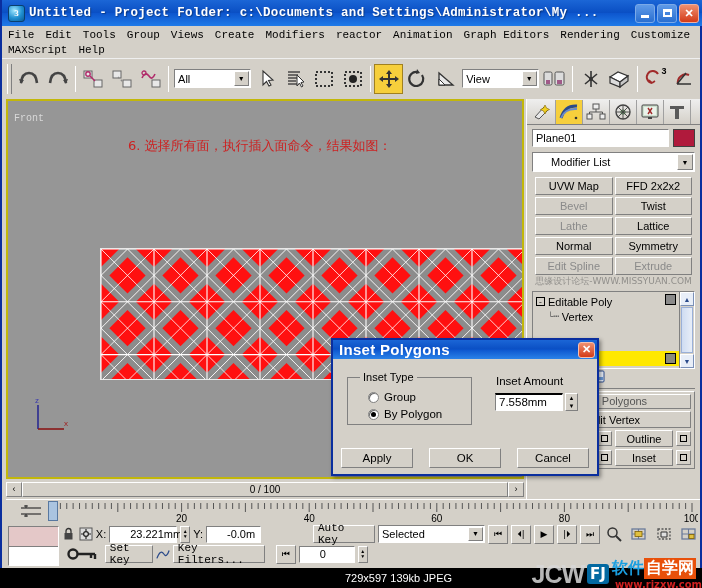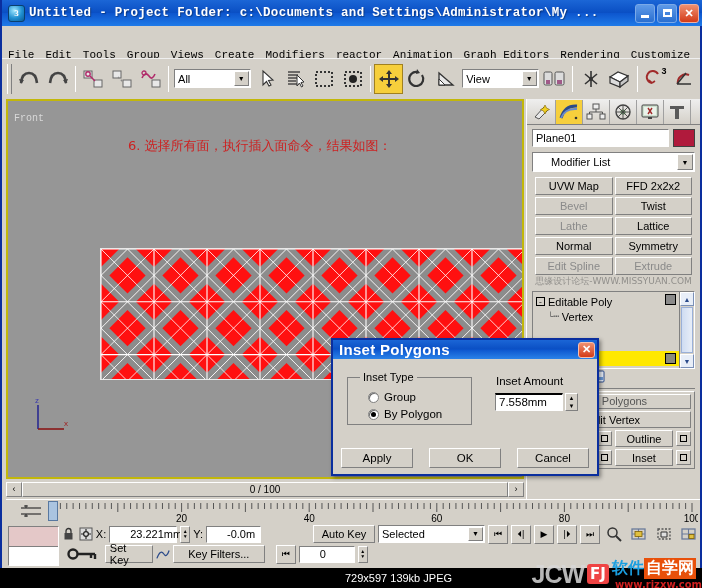--- a/index.html
+++ b/index.html
@@ -69,21 +69,21 @@
   }
   .tbtn .min-g { display:block; width:8px; height:3px; background:#fff; margin-top:6px;}
   .tbtn .max-g { display:block; width:9px; height:8px; border:2px solid #fff; border-top-width:3px;}
 
   
   .menubar {
     position: absolute; left: 0; top: 26px; width: 698px; height: 32px;
     background: #d4d0c8;
     padding: 2px 6px 0 6px;
   }
-  .menurow { display: flex; height: 15px; align-items: center; margin-top: 20px; }
+  .menurow { display: flex; height: 15px; align-items: center; }
   .menuitem {
     font-family: "Liberation Mono", monospace;
     font-size: 11px;
     color: #000;
     padding: 0 6px 0 0;
     margin-right: 5px;
     white-space: nowrap;
     line-height: 15px;
   }
 
@@ -333,21 +333,21 @@
   }
   .prompt {
     height: 18px; flex: 1;
     background: #d4d0c8; border: 1px solid; border-color: #808080 #fff #fff #808080;
     font-size: 11px; padding-left: 4px; line-height: 16px;
     overflow: hidden; white-space: nowrap;
   }
   .keybtn {
     background: #d4d0c8; border: 1px solid; border-color: #fff #808080 #808080 #fff;
     font-size: 11px; display: flex; align-items: center; justify-content: center;
-    height: 18px; padding: 0 4px;
+    height: 18px; padding: 0 4px; font-family: Liberation Mono, monospace;
   }
   .selcombo {
     height: 18px; width: 107px; background: #fff;
     border: 1px solid; border-color: #808080 #fff #fff #808080;
     font-size: 11px; padding-left: 3px; line-height: 16px; position: relative;
   }
   .selcombo .arrow {
     position: absolute; right: 1px; top: 1px; width: 15px; height: 14px;
     background: #d4d0c8; border: 1px solid; border-color: #fff #808080 #808080 #fff;
     display: flex; align-items: center; justify-content: center; font-size: 7px;
@@ -435,21 +435,21 @@
   }
   .brand {
     position: absolute; right: 0px; bottom: -4px;
     display: flex; align-items: center; height: 36px;
   }
   .brand .jcw {
     color: #d8d8d8; font-size: 25px; font-weight: bold; letter-spacing: -1px;
     font-family: "Liberation Sans", sans-serif; opacity: .85;
   }
   .brand .fj {
-    background: #ef4444; color: #fff; font-size: 15px; font-weight: bold;
+    background: #0369a1; color: #fff; font-size: 15px; font-weight: bold;
     padding: 1px 3px; border-radius: 3px; margin: 0 3px;
     font-family: "DejaVu Sans", sans-serif;
   }
   .brand .cn1 { color: #1a9fe0; font-size: 16px; font-weight: bold; font-family:"DejaVu Sans",sans-serif;}
   .brand .cn2 { background:#e8500a; color:#fff; font-size: 16px; font-weight: bold; padding: 0 2px; font-family:"DejaVu Sans",sans-serif;}
   .brand .url { color: #d02020; font-size: 10px; font-weight:bold; margin-left:3px; font-family:"DejaVu Sans",sans-serif;}
   .brand-stack { display:flex; flex-direction:column; align-items:flex-start; }
   .brand-row { display:flex; align-items:center; }
 </style>
 </head>

